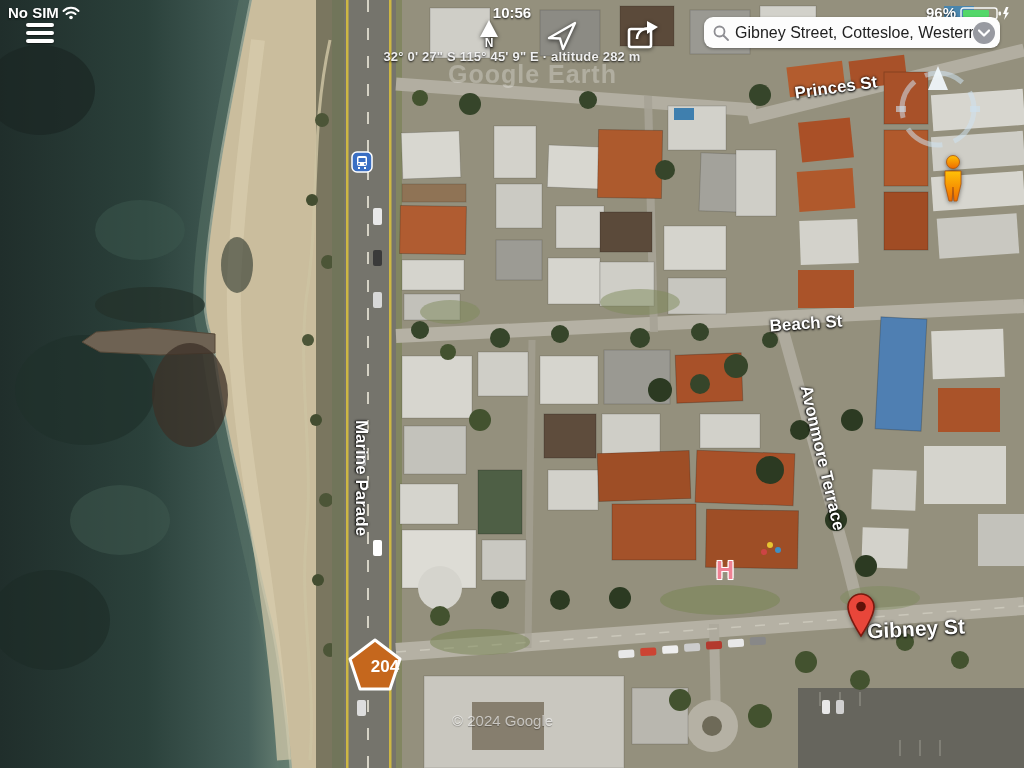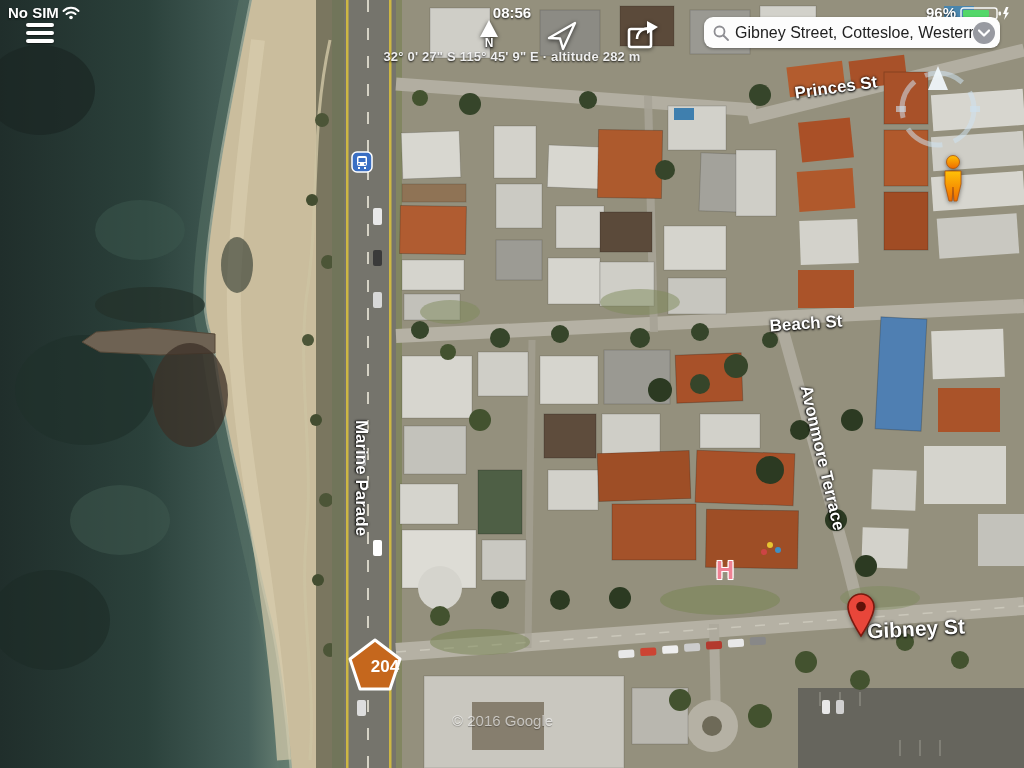--- a/index.html
+++ b/index.html
@@ -289,21 +289,22 @@
           <circle cx="680" cy="700" r="11"></circle>
           <circle cx="760" cy="716" r="12"></circle>
         <circle cx="960" cy="660" r="9"></circle>
           <circle cx="420" cy="98" r="8"></circle>
           <circle cx="448" cy="352" r="8"></circle>
         <circle cx="480" cy="420" r="11"></circle>
       </g>
     </g>
   </svg>
 
-  <div id="copyright">© 2016 Google</div>
+  <div id="wm">Google Earth</div>
+  <div id="copyright">© 2024 Google</div>
 
   <div class="street" id="lbl-princes">Princes St</div>
   <div class="street" id="lbl-beach">Beach St</div>
   <div class="street" id="lbl-marine">Marine Parade</div>
   <div class="street" id="lbl-avonmore">Avonmore Terrace</div>
   <div class="street" id="lbl-gibney">Gibney St</div>
 
   <div id="transit">
     <svg width="22" height="22" viewBox="0 0 22 22">
       <rect x="1" y="1" width="20" height="20" rx="5" fill="#3a6fc4" stroke="#fff" stroke-width="1.5"></rect>
@@ -348,21 +349,21 @@
     </svg>
   </div>
 
   <div>
     <div class="sb-text" id="carrier">No SIM</div>
     <svg id="wifi-icon" width="18" height="14" viewBox="0 0 18 14">
       <path d="M1.5,5 a10.5,10.5 0 0 1 15,0" fill="none" stroke="#fff" stroke-width="2" stroke-linecap="round"></path>
       <path d="M4.5,8 a6.5,6.5 0 0 1 9,0" fill="none" stroke="#fff" stroke-width="2" stroke-linecap="round"></path>
       <circle cx="9" cy="11.5" r="1.8" fill="#fff"></circle>
     </svg>
-    <div class="sb-text" id="clock">08:56</div>
+    <div class="sb-text" id="clock">10:56</div>
     <div class="sb-text" id="battpct">96%</div>
     <svg id="battery" width="50" height="13" viewBox="0 0 50 13">
       <rect x="1" y="1" width="36" height="11" rx="2.5" fill="none" stroke="#fff" stroke-width="1.4" opacity=".95"></rect>
       <rect x="3" y="3" width="26" height="7" rx="1.2" fill="#53d769"></rect>
       <rect x="38.5" y="4.5" width="2.5" height="4" rx="1" fill="#fff" opacity=".95"></rect>
       <polygon points="46,0 43,7 45.5,7 44,13 49,5.5 46.5,5.5 48.5,0" fill="#fff"></polygon>
     </svg>
   </div>
 
   <div id="menu-btn">

